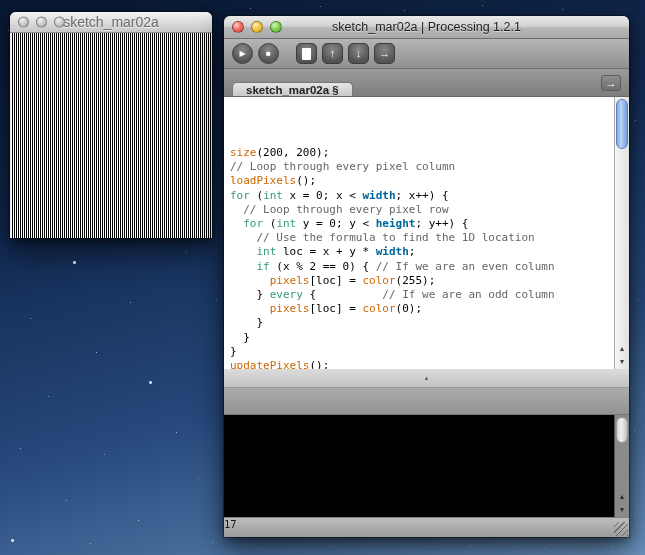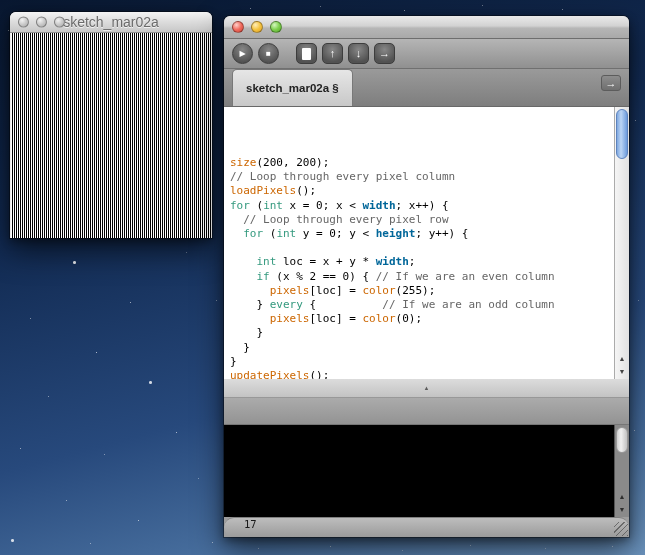--- a/index.html
+++ b/index.html
@@ -93,21 +93,21 @@
     border:1px solid #3d3d3d;box-sizing:border-box;cursor:pointer;}
   .tbtn.round{border-radius:50%;}
   .tbtn.square{border-radius:5px;}
   .tbtn.new{margin-left:12px;}
   .tbtn .glyph{font-size:8px;line-height:1;color:#fff;}
   .tbtn .glyph.arrow{font-size:11px;font-weight:bold;}
   .doc-icon{width:9px;height:12px;background:#fff;border-radius:1px;}
 
   .tabbar{flex:0 0 28px;background:linear-gradient(#9a9a9a,#7e7e7e);border-bottom:1px solid #686868;
     display:flex;align-items:flex-end;padding:0 8px;box-sizing:border-box;position:relative;}
-  .tab{height:37px;padding:0 13px;background:linear-gradient(#e6e6e6,#c8c8c8);
+  .tab{height:14px;padding:0 13px;background:linear-gradient(#e6e6e6,#c8c8c8);
     border:1px solid #787878;border-bottom:none;border-radius:5px 5px 0 0;
     display:flex;align-items:center;font-size:11.5px;font-weight:bold;color:#222;box-sizing:border-box;}
   .tabmenu{position:absolute;right:8px;top:6px;width:20px;height:16px;
     background:linear-gradient(#8d8d8d,#6f6f6f);border:1px solid #5c5c5c;border-radius:3px;
     display:flex;align-items:center;justify-content:center;color:#fff;font-size:11px;font-weight:bold;box-sizing:border-box;}
 
   .editor{flex:0 0 272px;background:#fff;position:relative;overflow:hidden;}
   .code{position:absolute;top:5px;left:6px;right:17px;
     font-family:"DejaVu Sans Mono","Liberation Mono",monospace;font-size:11px;line-height:14.2px;color:#000;margin-top:44px;}
   .code-line{white-space:pre;}
@@ -130,21 +130,21 @@
 
   .message-area{flex:0 0 26px;background:linear-gradient(#ababab,#939393);border-bottom:1px solid #767676;}
 
   .console{flex:1 1 auto;background:#000;position:relative;}
   .cscroll{position:absolute;top:0;right:0;bottom:0;width:15px;background:#8a8a8a;border-left:1px solid #555;box-sizing:border-box;}
   .cthumb{position:absolute;top:2px;left:1px;width:12px;height:26px;border-radius:6px;
     background:linear-gradient(to right,#cfcfcf,#f0f0f0 40%,#c2c2c2);border:1px solid #9a9a9a;box-sizing:border-box;}
   .cs-arrow{height:13px;display:flex;align-items:center;justify-content:center;font-size:7px;color:#2e2e2e;}
 
   .statusbar{flex:0 0 20px;background:linear-gradient(#bdbdbd,#9b9b9b);border-top:1px solid #808080;
-    display:flex;padding:0 20px;box-sizing:border-box;position:relative;border-radius:10px;}
+    display:flex;padding:0 0;box-sizing:border-box;position:relative;}
   .lineno{font-family:"DejaVu Sans Mono","Liberation Mono",monospace;font-size:10.5px;color:#1a1a1a;}
   .resize-grip{position:absolute;right:1px;bottom:1px;width:14px;height:14px;
     background:repeating-linear-gradient(135deg,transparent 0 3px,rgba(70,70,70,.65) 3px 4px);}
 </style>
 </head>
 <body>
 
 <div class="desktop">
   <div class="stars"></div>
 
@@ -160,20 +160,21 @@
     <div class="sketch-canvas" style="background: repeating-linear-gradient(90deg, rgb(255, 255, 255) 0px, rgb(255, 255, 255) 1px, rgb(0, 0, 0) 1px, rgb(0, 0, 0) 2px);"></div>
   </div>
 
   <div class="window ide-window">
     <div class="titlebar">
       <div class="lights">
         <span class="light red"></span>
         <span class="light yellow"></span>
         <span class="light green"></span>
       </div>
+      <span class="title">sketch_mar02a | Processing 1.2.1</span>
     </div>
 
     <div class="toolbar">
       <div class="tbtn round">
         <span class="glyph">▶</span>
       </div>
       <div class="tbtn round">
         <span class="glyph">■</span>
       </div>
       <div class="tbtn square new">
@@ -200,21 +201,21 @@
     </div>
 
     <div class="editor">
       <div class="code">
           <div class="code-line"><span class="tok-fn">size</span><span class="tok-pl">(200, 200);</span></div>
           <div class="code-line"><span class="tok-cm">// Loop through every pixel column</span></div>
           <div class="code-line"><span class="tok-fn">loadPixels</span><span class="tok-pl">();</span></div>
           <div class="code-line"><span class="tok-kw">for</span><span class="tok-pl"> (</span><span class="tok-kw">int</span><span class="tok-pl"> x = 0; x &lt; </span><span class="tok-cst">width</span><span class="tok-pl">; x++) {</span></div>
           <div class="code-line"><span class="tok-pl">  </span><span class="tok-cm">// Loop through every pixel row</span></div>
           <div class="code-line"><span class="tok-pl">  </span><span class="tok-kw">for</span><span class="tok-pl"> (</span><span class="tok-kw">int</span><span class="tok-pl"> y = 0; y &lt; </span><span class="tok-cst">height</span><span class="tok-pl">; y++) {</span></div>
-          <div class="code-line"><span class="tok-pl">    </span></div>
+          <div class="code-line"><span class="tok-pl">    </span><span class="tok-cm">// Use the formula to find the 1D location</span></div>
           <div class="code-line"><span class="tok-pl">    </span><span class="tok-kw">int</span><span class="tok-pl"> loc = x + y * </span><span class="tok-cst">width</span><span class="tok-pl">;</span></div>
           <div class="code-line"><span class="tok-pl">    </span><span class="tok-kw">if</span><span class="tok-pl"> (x % 2 == 0) { </span><span class="tok-cm">// If we are an even column</span></div>
           <div class="code-line"><span class="tok-pl">      </span><span class="tok-fn">pixels</span><span class="tok-pl">[loc] = </span><span class="tok-fn">color</span><span class="tok-pl">(255);</span></div>
           <div class="code-line"><span class="tok-pl">    } </span><span class="tok-kw">every</span><span class="tok-pl"> {          </span><span class="tok-cm">// If we are an odd column</span></div>
           <div class="code-line"><span class="tok-pl">      </span><span class="tok-fn">pixels</span><span class="tok-pl">[loc] = </span><span class="tok-fn">color</span><span class="tok-pl">(0);</span></div>
           <div class="code-line"><span class="tok-pl">    }</span></div>
           <div class="code-line"><span class="tok-pl">  }</span></div>
           <div class="code-line"><span class="tok-pl">}</span></div>
           <div class="code-line"><span class="tok-fn">updatePixels</span><span class="tok-pl">();</span></div>
         </div>

